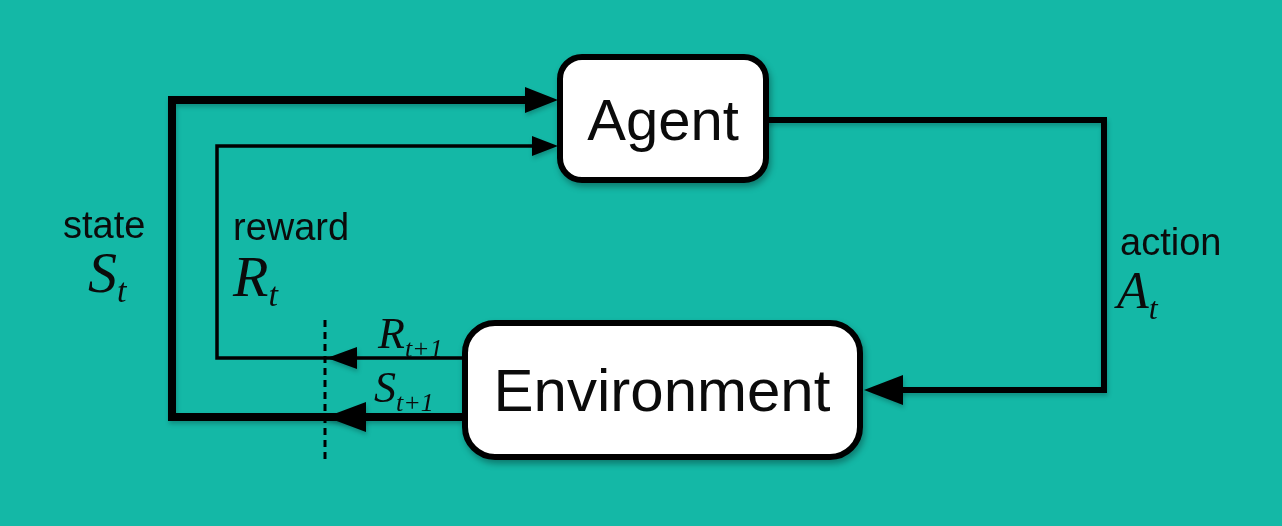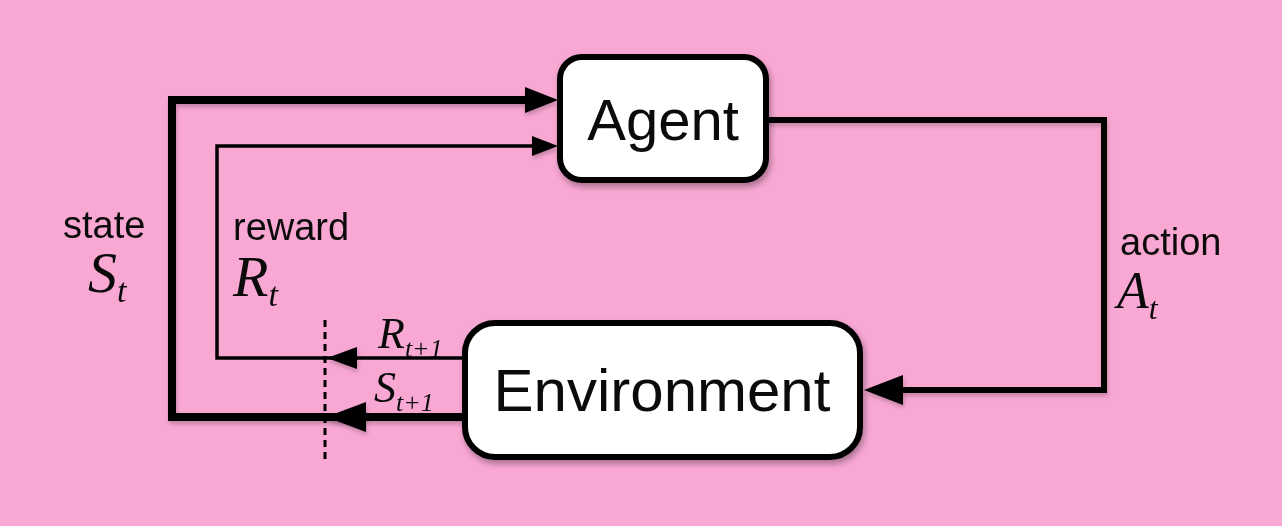--- a/index.html
+++ b/index.html
@@ -4,21 +4,21 @@
 <style>
   html, body {
     margin: 0;
     padding: 0;
     background: #ffffff;
   }
   .stage {
     width: 1282px;
     height: 526px;
     position: relative;
-    background: #f9a8d4;
+    background: #14b8a6;
     overflow: hidden;
   }
   svg { display: block; }
 
   .sans {
     font-family: "Liberation Sans", "DejaVu Sans", sans-serif;
     fill: #0b0b0b;
   }
   .math {
     font-family: "Liberation Serif", "DejaVu Serif", serif;

